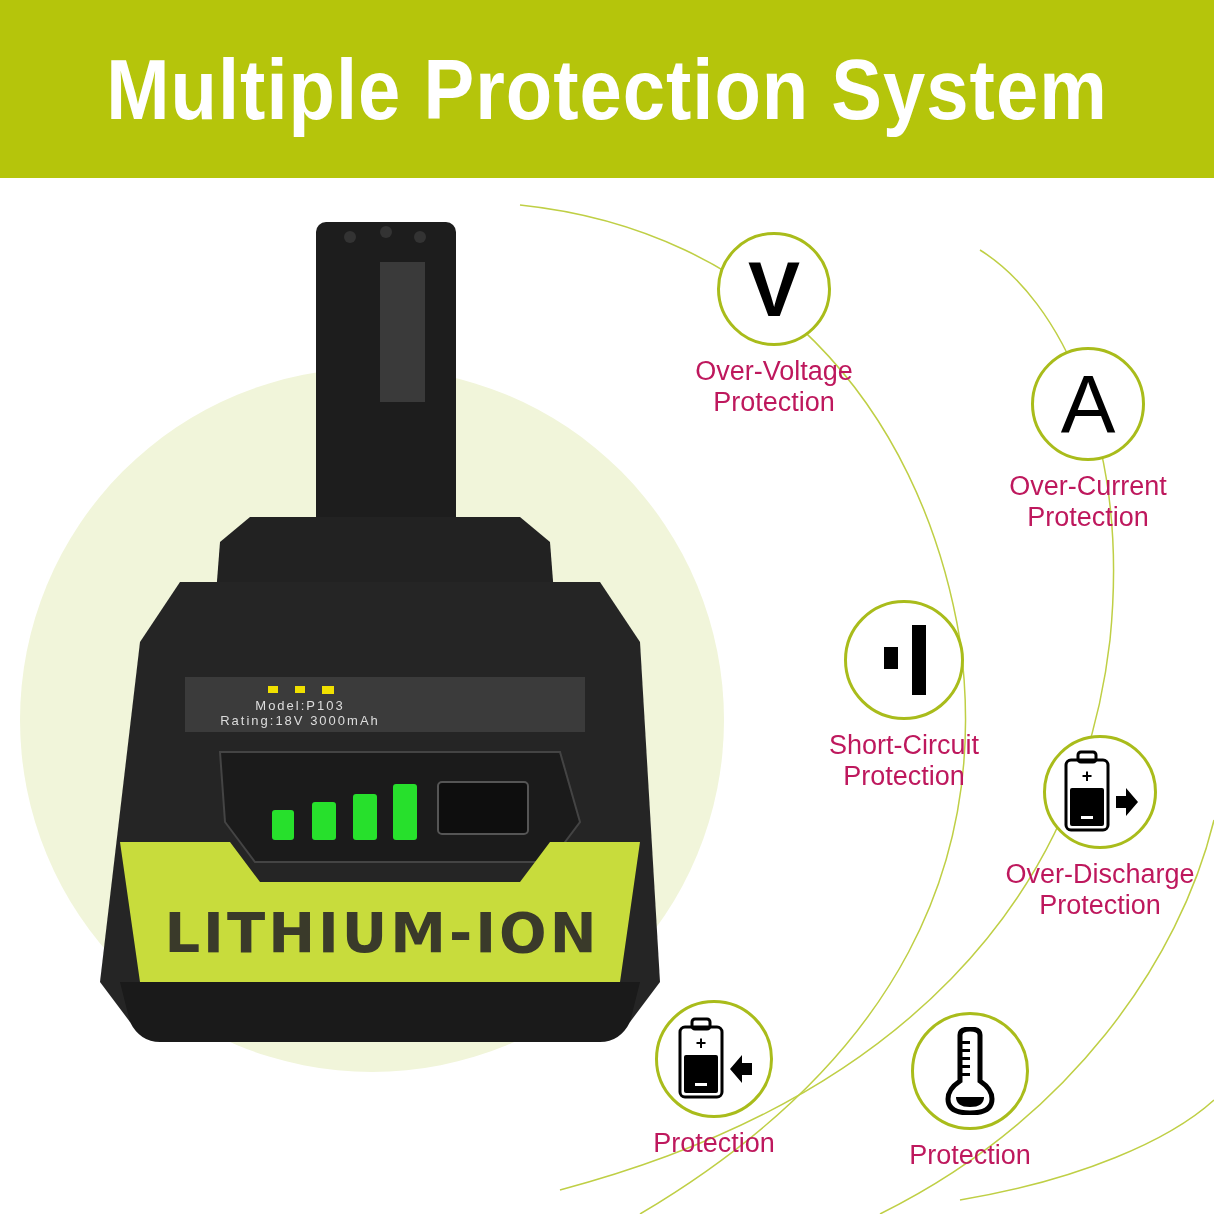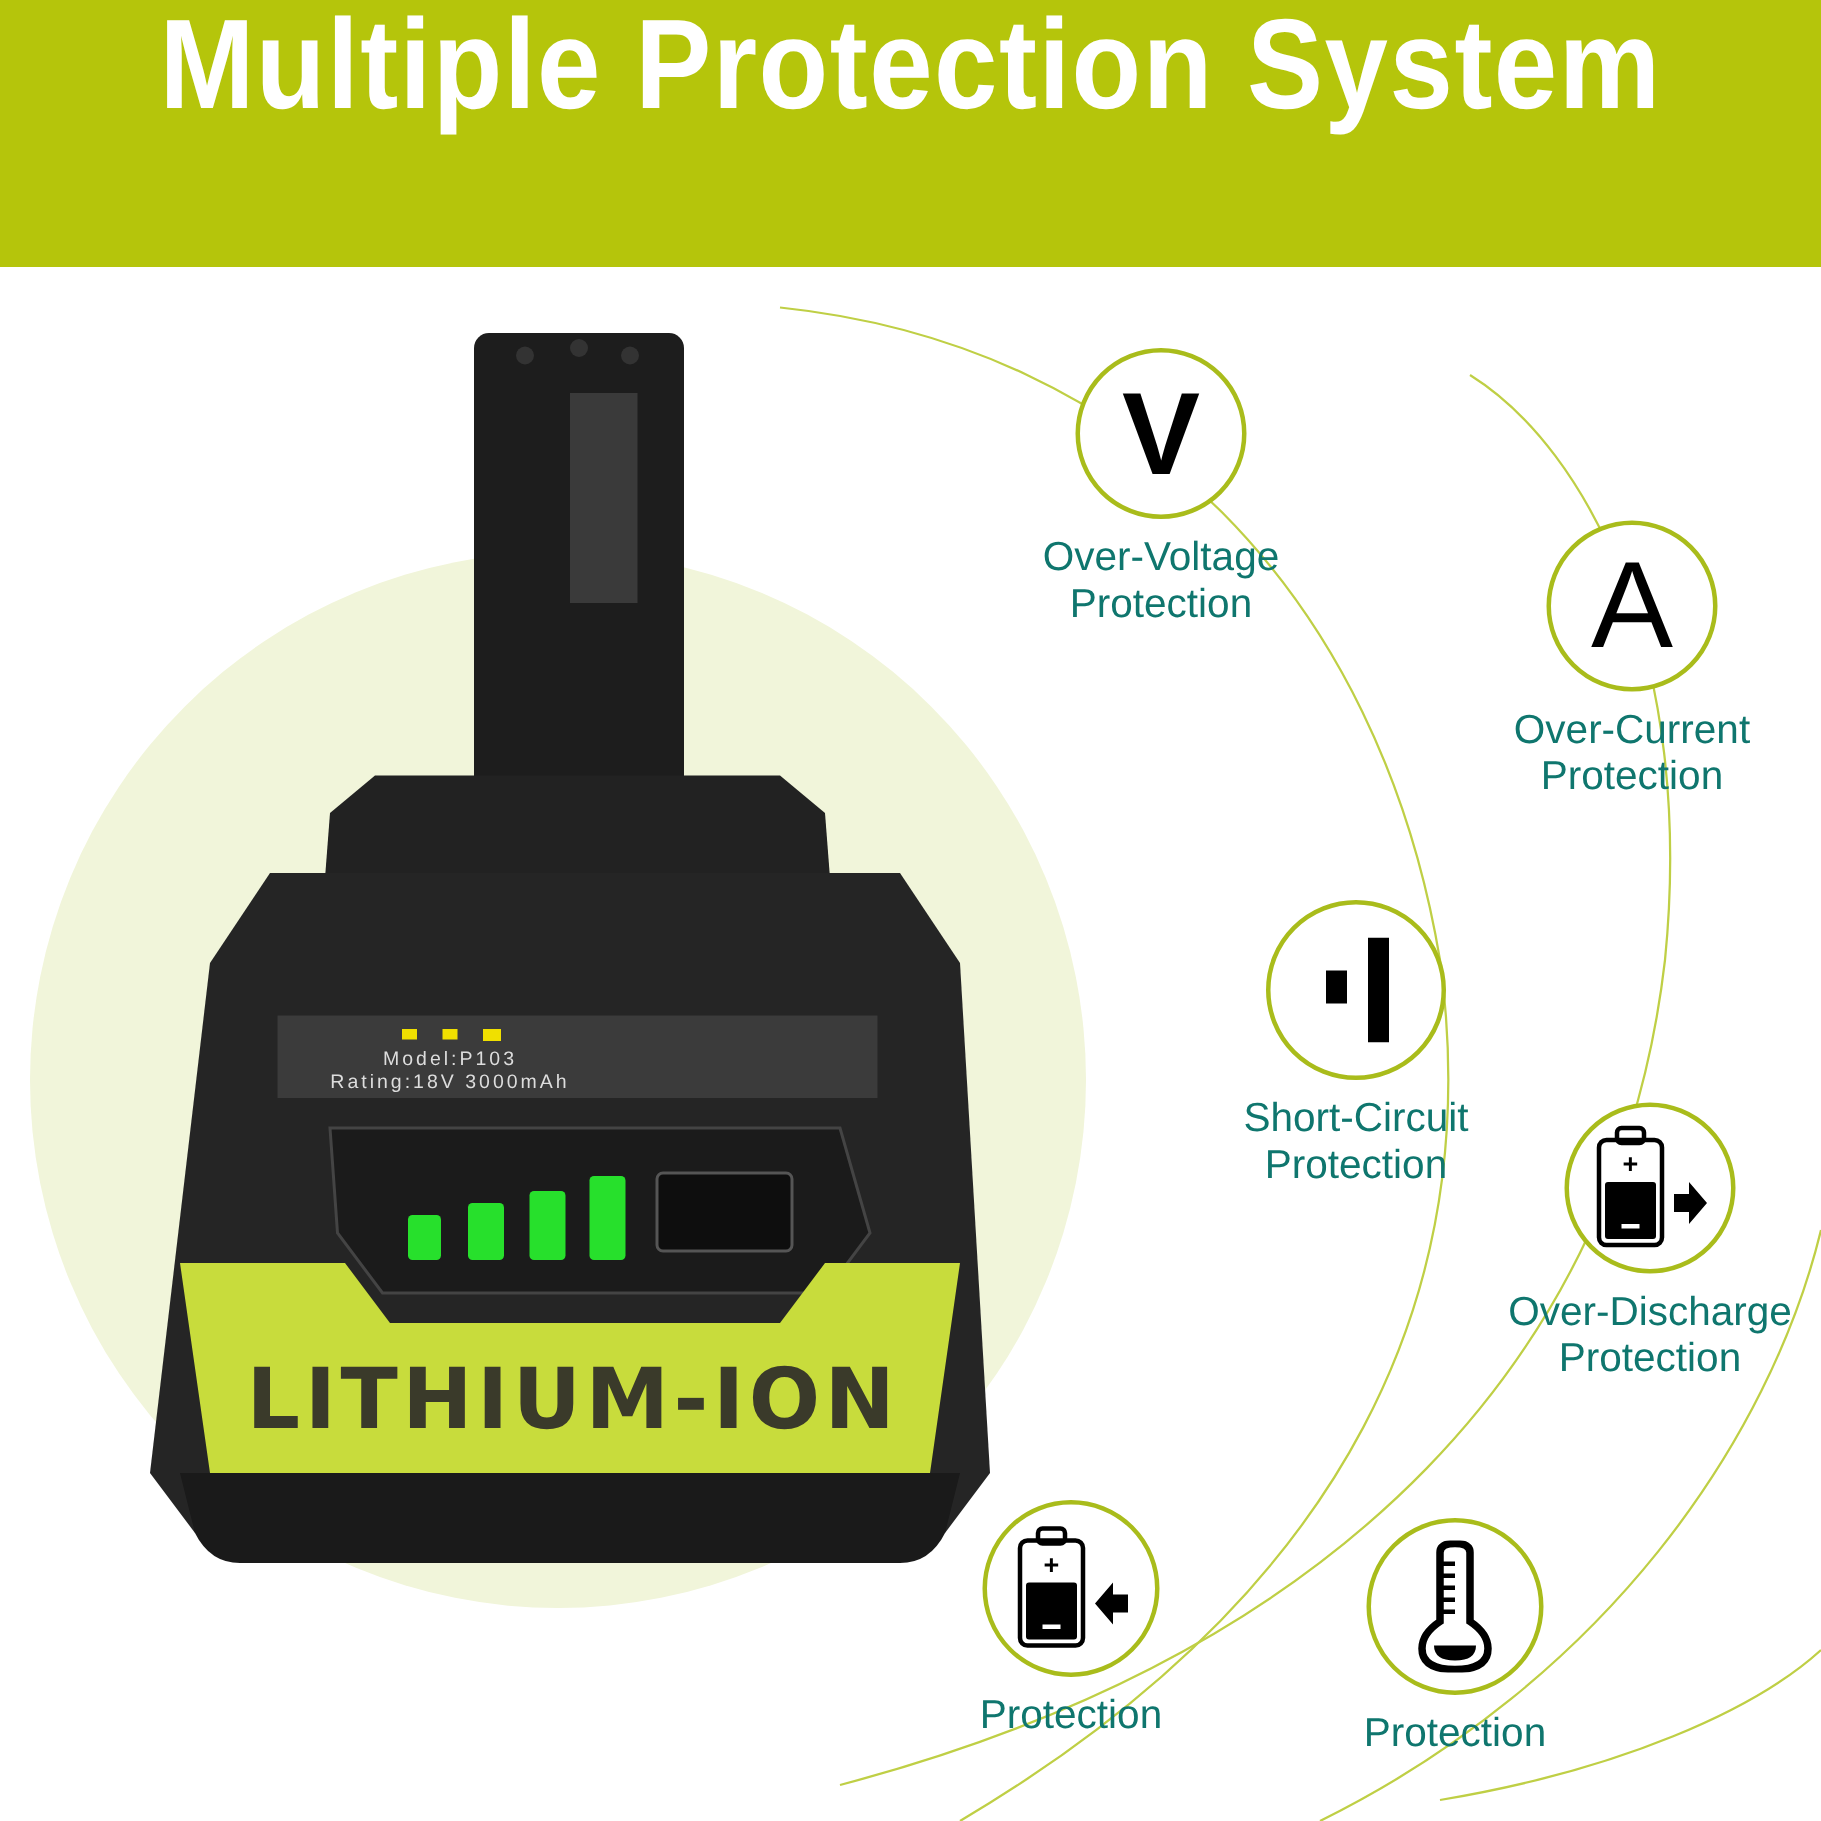--- a/index.html
+++ b/index.html
@@ -1,22 +1,22 @@
 <!DOCTYPE html>
 <html><head>
 <meta charset="utf-8">
 <style>
   html,body{margin:0;padding:0;background:#fff;}
   body{width:1214px;height:1214px;position:relative;overflow:hidden;font-family:"Liberation Sans",sans-serif;}
-  .banner{position:absolute;left:0;top:0;width:1214px;height:178px;background:#b5c50b;display:flex;align-items:flex-start;justify-content:center;}
+  .banner{position:absolute;left:0;top:0;width:1214px;height:178px;background:#b5c50b;display:flex;align-items:center;justify-content:center;}
   .banner h1{margin:0;color:#fff;font-family:"Liberation Sans",sans-serif;font-weight:bold;font-size:76px;letter-spacing:1px;transform:scaleY(1.12);}
   .bg-svg{position:absolute;left:0;top:0;}
   .feature{position:absolute;width:240px;text-align:center;}
   .feature .ring{width:114px;height:114px;border:3px solid #a9bc1b;border-radius:50%;background:#fff;margin:0 auto;display:flex;align-items:center;justify-content:center;box-sizing:border-box;}
-  .feature .lbl{margin-top:10px;font-size:27px;line-height:31px;color:#0f766e;font-family:"Liberation Sans",sans-serif;}
+  .feature .lbl{margin-top:10px;font-size:27px;line-height:31px;color:#be185d;font-family:"Liberation Sans",sans-serif;}
   .glyph{font-family:"Liberation Sans",sans-serif;color:#000;line-height:1;}
   .battery-svg{position:absolute;left:100px;top:222px;}
 </style>
 </head>
 <body>
 
 <div class="banner">
   <h1>Multiple Protection System</h1>
 </div>
 

